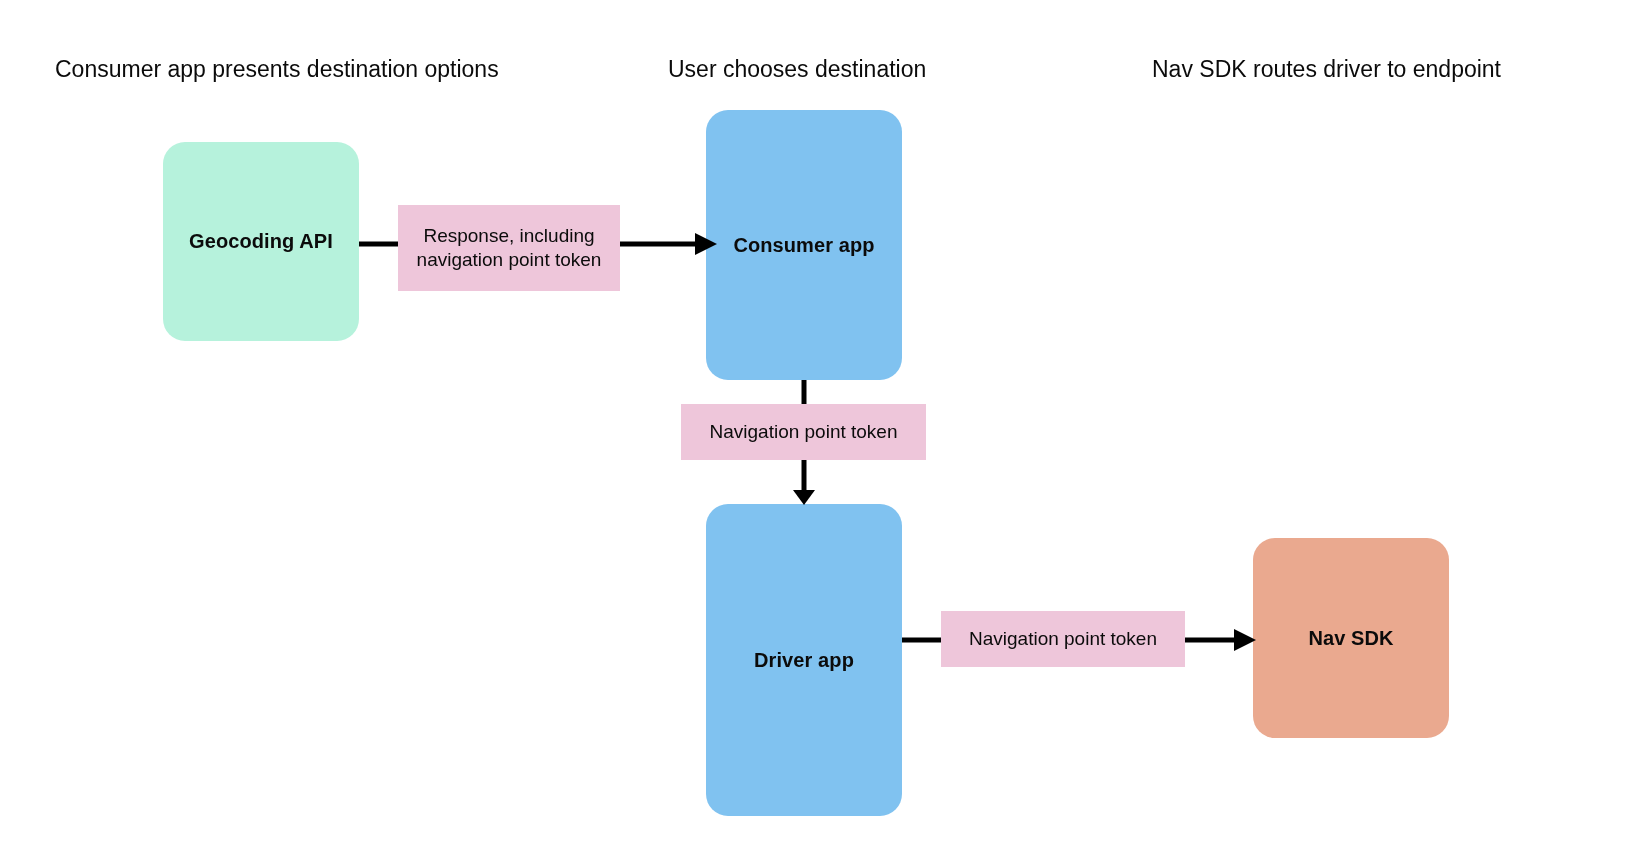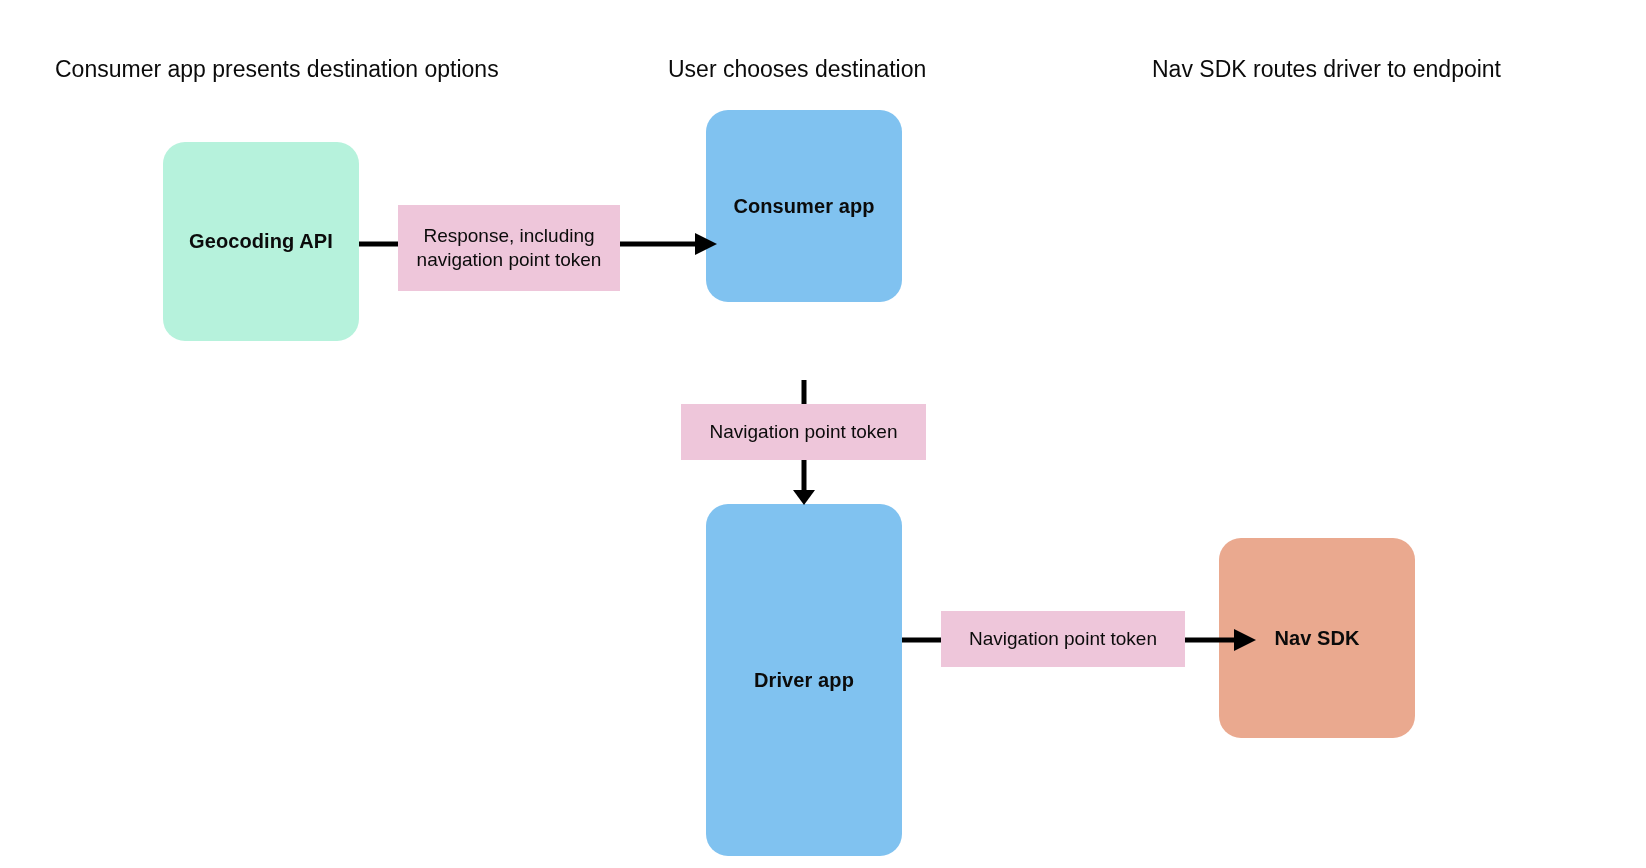--- a/index.html
+++ b/index.html
@@ -81,29 +81,29 @@
   <div class="col-heading" style="left:55px; top:55px;">Consumer app presents destination options</div>
 
   <div class="col-heading" style="left:668px; top:55px;">User chooses destination</div>
 
   <div class="col-heading" style="left:1152px; top:55px;text-align:right;">Nav SDK routes driver to endpoint</div>
 
   <div class="node" style="left:163px; top:142px; width:196px; height:199px; background:#b6f2dc;">
     <span class="node-label">Geocoding API</span>
   </div>
 
-  <div class="node" style="left:706px; top:110px; width:196px; height:192px; background:#80c2f0;">
+  <div class="node" style="left:706px; top:110px; width:196px; height:270px; background:#80c2f0;">
     <span class="node-label">Consumer app</span>
   </div>
 
-  <div class="node" style="left:706px; top:504px; width:196px; height:352px; background:#80c2f0;">
+  <div class="node" style="left:706px; top:504px; width:196px; height:312px; background:#80c2f0;">
     <span class="node-label">Driver app</span>
   </div>
 
-  <div class="node" style="left:1219px; top:538px; width:196px; height:200px; background:#eaa98f;">
+  <div class="node" style="left:1253px; top:538px; width:196px; height:200px; background:#eaa98f;">
     <span class="node-label">Nav SDK</span>
   </div>
 
   <div class="conn" style="left:359px; top:232px; width:360px; height:24px;">
     <svg width="360" height="24" viewBox="0 0 360 24">
       <line x1="0" y1="12" x2="42" y2="12" stroke="#000000" stroke-width="5"></line>
       <line x1="260" y1="12" x2="336" y2="12" stroke="#000000" stroke-width="5"></line>
       <polygon points="336,1 358,12 336,23" fill="#000000"></polygon>
     </svg>
   </div>

